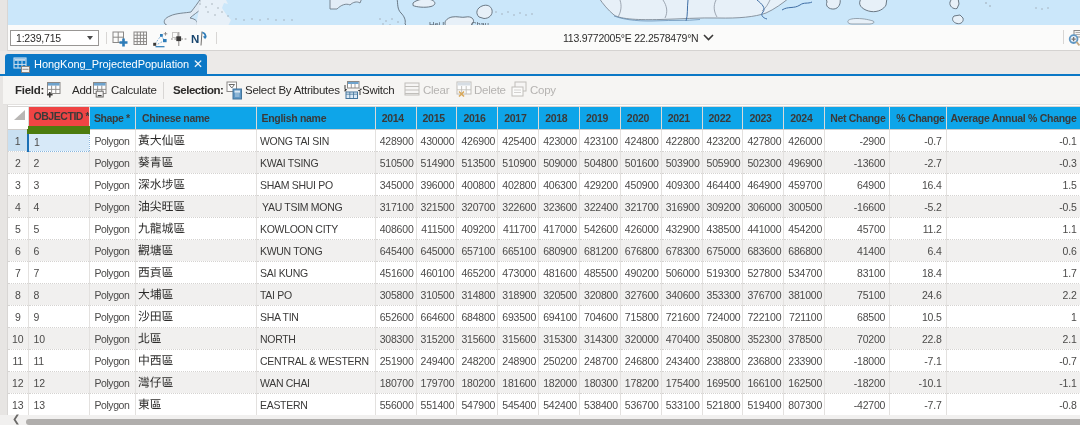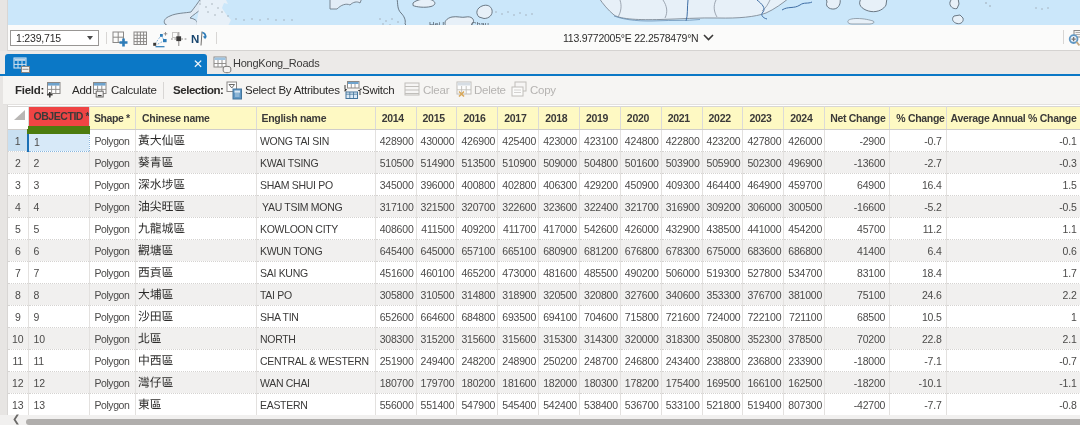--- a/index.html
+++ b/index.html
@@ -15,21 +15,21 @@
 #itab{position:absolute;left:210px;top:2px;width:115px;height:21px;color:#3b3a39}
 #itab .t{position:absolute;left:23px;top:4px;font-size:11px;letter-spacing:-0.25px}
 #toolbar{position:absolute;left:0;top:76px;width:1080px;height:29px;background:#f6f5f3;border-bottom:1px solid #e3e1df}
 #toolbar span{position:absolute;top:8px;font-size:11.5px;letter-spacing:-0.25px;color:#2b2a29;white-space:pre}
 #toolbar span.b{font-weight:bold}
 #toolbar span.dis{color:#b5b3b1}
 .vsep{position:absolute;background:#d8d6d4;width:1px}
 #tablearea{position:absolute;left:8px;top:106px;width:1073px;height:309px;background:#fff}
 table{border-collapse:collapse;table-layout:fixed;width:1073px}
 td,th{overflow:hidden;white-space:nowrap;font-weight:normal;vertical-align:middle;padding:0}
-thead td{height:23px;background:#fef9c3;border-right:1px solid #dcdad8;border-bottom:1px solid #cfcdcb;
+thead td{height:23px;background:#0ea5e9;border-right:1px solid #dcdad8;border-bottom:1px solid #cfcdcb;
  border-top:1px solid #d8d6d4;font-weight:bold;font-size:10.5px;letter-spacing:-0.3px;color:#3b3a39;text-align:left;padding-left:5px}
 thead td.selh{background:#ef4444;border-bottom:8px solid #4d7c0f}
 thead td.first{background:#fff;padding:0}
 tbody td{height:22px;font-size:10.5px;letter-spacing:-0.2px;color:#4b4a49;border-right:1px solid #e3e1df;border-bottom:1px dotted #d5d3d1;padding-left:5px}
 tbody tr.even td{background:#f1f0ef}
 tbody td.num{text-align:right;padding-right:2px;padding-left:0}
 tbody td.num2{text-align:right;padding-right:4px;padding-left:0}
 tbody td.rn{color:#4b4a49;padding-left:0;text-align:center;background:#fff}
 tbody tr.even td.rn{background:#f1f0ef}
 td.shp{padding-left:5px !important;letter-spacing:-0.45px !important}
@@ -172,31 +172,22 @@
 <div id="tabbar">
 <div id="tabline"></div>
 <div id="atab">
  <svg class="abs" style="left:8px;top:3px" width="19" height="17" viewBox="0 0 19 17">
   <rect x="1" y="1" width="12" height="10" fill="none" stroke="#d3e2ef" stroke-width="1.1"></rect>
   <rect x="1.5" y="1.5" width="11" height="2.4" fill="#bcd5e9"></rect>
   <path d="M5,4 V11 M9,4 V11 M1,7.4 H13" stroke="#d3e2ef" stroke-width="1" fill="none"></path>
   <rect x="8.5" y="9.5" width="8" height="6" fill="#f2f1f0" stroke="#85837f"></rect>
   <path d="M9.5,12.3 h6" stroke="#918f8c"></path>
  </svg>
+ <span class="t">HongKong_ProjectedPopulation</span>
  <span class="x">✕</span>
-</div>
-<div id="itab">
- <svg class="abs" style="left:3px;top:3px" width="20" height="18" viewBox="0 0 20 18">
-  <rect x="1" y="1" width="12" height="10" fill="#fdfdfd" stroke="#8a8886"></rect>
-  <rect x="1.5" y="1.5" width="11" height="2.5" fill="#9ec4e2"></rect>
-  <path d="M5,4 V11 M9,4 V11 M1,7.5 H13" stroke="#8a8886" stroke-width="0.9" fill="none"></path>
-  <ellipse cx="14" cy="12" rx="3.8" ry="1.7" fill="#f4f3f2" stroke="#7d7b79"></ellipse>
-  <path d="M10.2,12 v3 c0,1 1.7,1.7 3.8,1.7 c2.1,0 3.8,-0.7 3.8,-1.7 v-3" fill="#f4f3f2" stroke="#7d7b79"></path>
- </svg>
- <span class="t">HongKong_Roads</span>
 </div>
 </div>
 <div id="toolbar">
 <div class="abs" style="left:0;top:0;width:3px;height:29px;background:#e7e5e3"></div>
 <span class="b" style="left:15px">Field:</span>
 <svg class="abs" style="left:46px;top:5px" width="18" height="19" viewBox="0 0 18 19">
  <rect x="1.5" y="1.5" width="12.5" height="11" fill="#fdfdfd" stroke="#8a8886"></rect>
  <rect x="2" y="2" width="11.5" height="2.6" fill="#6ea3cd"></rect>
  <path d="M5.6,4.6 V12.5 M9.8,4.6 V12.5 M1.5,8.4 H14" stroke="#8a8886" stroke-width="0.9" fill="none"></path>
  <path d="M3.8,11 v5.5 M1,13.8 h5.6" stroke="#3b3a39" stroke-width="1.6"></path>
@@ -558,21 +549,21 @@
               </g>
             </svg></td>
           <td style="padding-left:3px;color:#3b3a39;letter-spacing:-0.3px">NORTH</td>
           <td class="num">308300</td>
           <td class="num">315200</td>
           <td class="num">315600</td>
           <td class="num">315600</td>
           <td class="num">315300</td>
           <td class="num">314300</td>
           <td class="num">320000</td>
-          <td class="num">318300</td>
+          <td class="num">470400</td>
           <td class="num">350800</td>
           <td class="num">352300</td>
           <td class="num">378500</td>
           <td class="num2">70200</td>
           <td class="num2">22.8</td>
           <td class="num2">2.1</td>
         </tr>
 <tr>
           <td class="rn">11</td>
           <td>11</td>

